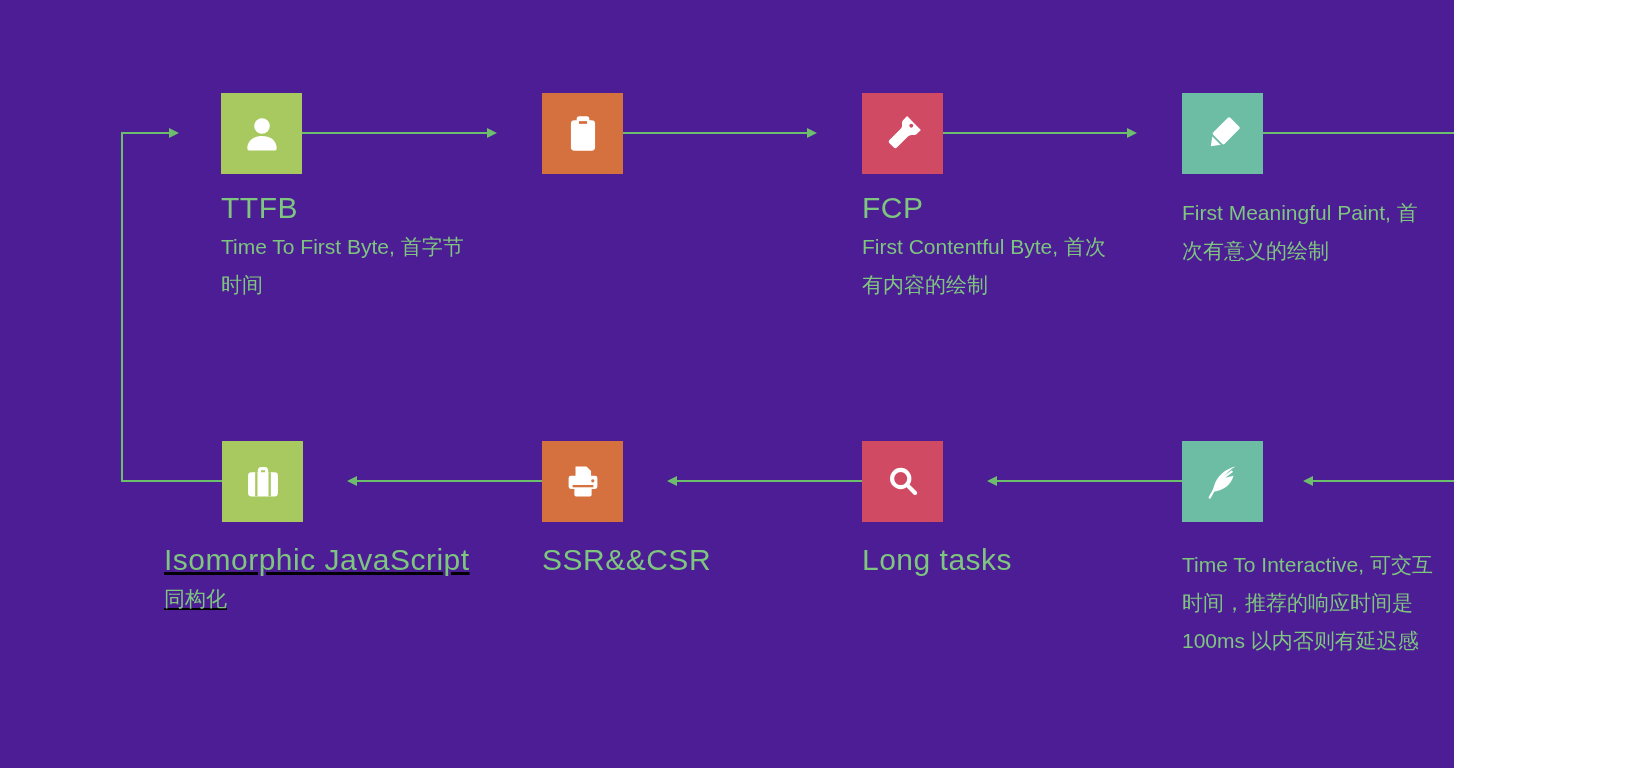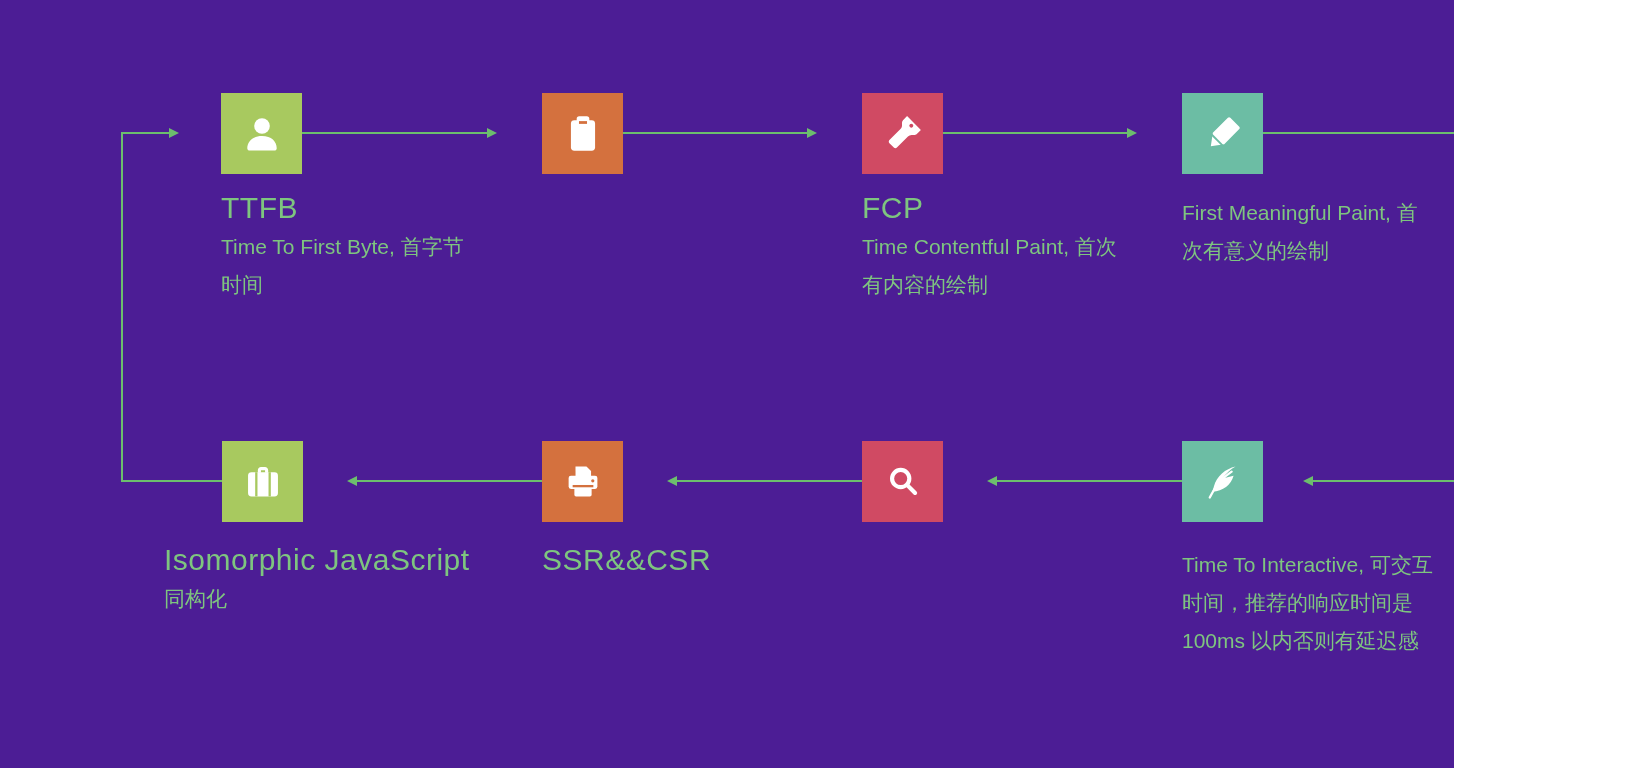--- a/index.html
+++ b/index.html
@@ -19,21 +19,21 @@
   .tile-green .bg{fill:#a8c95f;}
   .tile-orange .bg{fill:#d4713e;}
   .tile-red .bg{fill:#d04a63;}
   .tile-teal .bg{fill:#6cbda4;}
   .glyph{fill:#ffffff;}
 
   .text{position:absolute;left:0;top:98px;width:255px;}
   .node-bottom .text{top:102px;}
   .title{font-size:30px;line-height:34px;font-weight:500;color:#7ec57f;letter-spacing:0.5px;}
   .desc{font-size:21px;line-height:38px;color:#7ec57f;margin-top:3px;}
-  .node-isomorphic .text{left:-58px;width:345px;}
+  .node-isomorphic .text{left:-58px;width:345px;text-decoration:underline;}
   .node-isomorphic .title{white-space:nowrap;}
 
   .node-ttfb{left:221px;top:93px;}
   .node-fp{left:542px;top:93px;}
   .node-fcp{left:862px;top:93px;}
   .node-fmp{left:1182px;top:93px;}
   .node-tti{left:1182px;top:441px;}
   .node-long-tasks{left:862px;top:441px;}
   .node-ssr-csr{left:542px;top:441px;}
   .node-isomorphic{left:222px;top:441px;}
@@ -107,21 +107,21 @@
     <div class="tile tile-red">
       <svg viewBox="0 0 40 40">
         <g transform="rotate(45 20 20)">
           <path class="glyph" d="M11.5 6.5 h17 v5 c0 1.8-1.6 2.7-2.6 3.8-.8.9-1.3 2-1.3 3.2 v13.6 c0 1-.8 1.9-1.9 1.9 h-5.4 c-1 0-1.9-.8-1.9-1.9 V18.5 c0-1.2-.5-2.3-1.3-3.2-1-1.1-2.6-2-2.6-3.8 z"></path>
           <circle class="bg" cx="20" cy="9.8" r="1.7"></circle>
         </g>
       </svg>
     </div>
     <div class="text">
       <div class="title">FCP</div>
-      <div class="desc">Time Contentful Paint, 首次有内容的绘制</div>
+      <div class="desc">First Contentful Byte, 首次有内容的绘制</div>
     </div>
   </div>
 
   <div class="node node-fmp">
     <div class="tile tile-teal">
       <svg viewBox="0 0 40 40">
         <g transform="rotate(45 20 20)">
           <path class="glyph" d="M14.5 5.5 h11 a1.5 1.5 0 0 1 1.5 1.5 v18.5 l-7 9.5 -7 -9.5 V7 a1.5 1.5 0 0 1 1.5 -1.5 z"></path>
           <path class="bg" d="M13 26.5 h14 v1.6 h-14 z"></path>
         </g>
@@ -145,20 +145,21 @@
   </div>
 
   <div class="node node-long-tasks node-bottom">
     <div class="tile tile-red">
       <svg viewBox="0 0 40 40">
         <circle cx="18" cy="17" r="7.5" fill="none" stroke="#ffffff" stroke-width="3.6"></circle>
         <path d="M23.5 22.5 L30.5 29.5" stroke="#ffffff" stroke-width="3.6" stroke-linecap="round" fill="none"></path>
       </svg>
     </div>
     <div class="text">
+      <div class="title">Long tasks</div>
     </div>
   </div>
 
   <div class="node node-ssr-csr node-bottom">
     <div class="tile tile-orange">
       <svg viewBox="0 0 40 40">
         <path class="glyph" d="M13.5 6.5 h9.5 l4 4 v5 h-13.5 z"></path>
         <rect class="glyph" x="7.5" y="14.5" width="25" height="11.5" rx="2"></rect>
         <circle class="bg" cx="28.5" cy="19" r="1.4"></circle>
         <rect class="bg" x="11" y="22.6" width="18" height="2"></rect>

